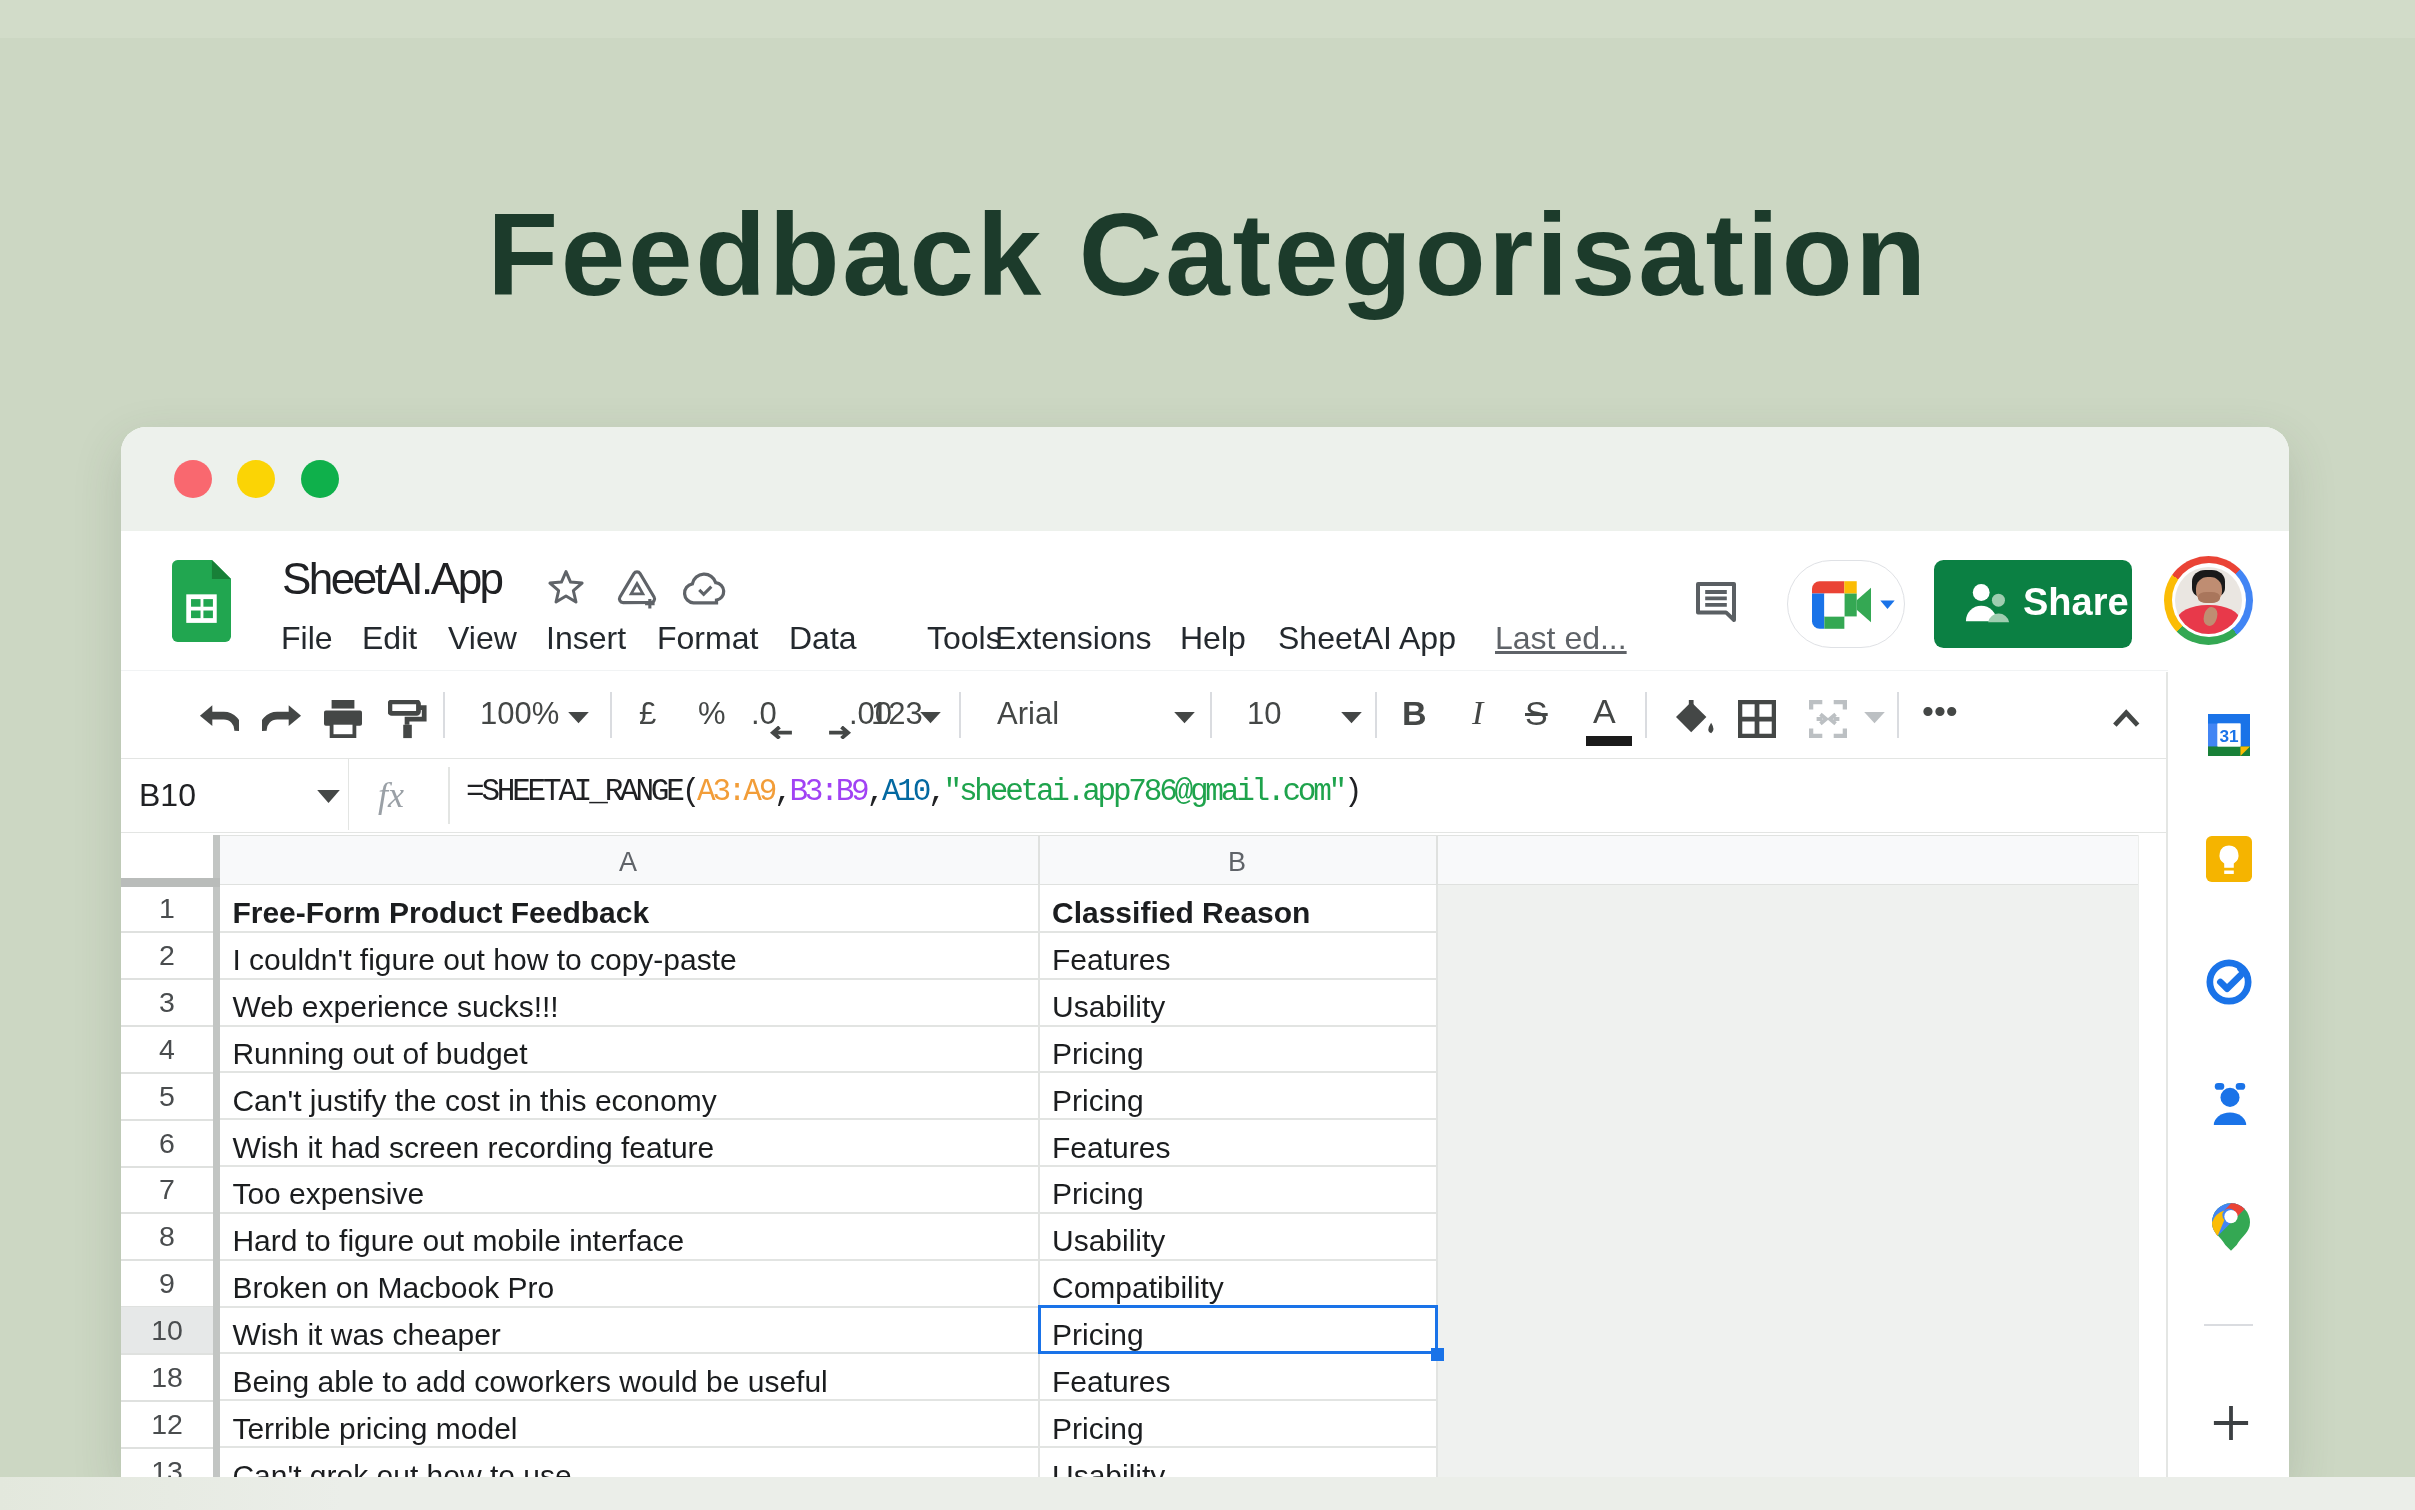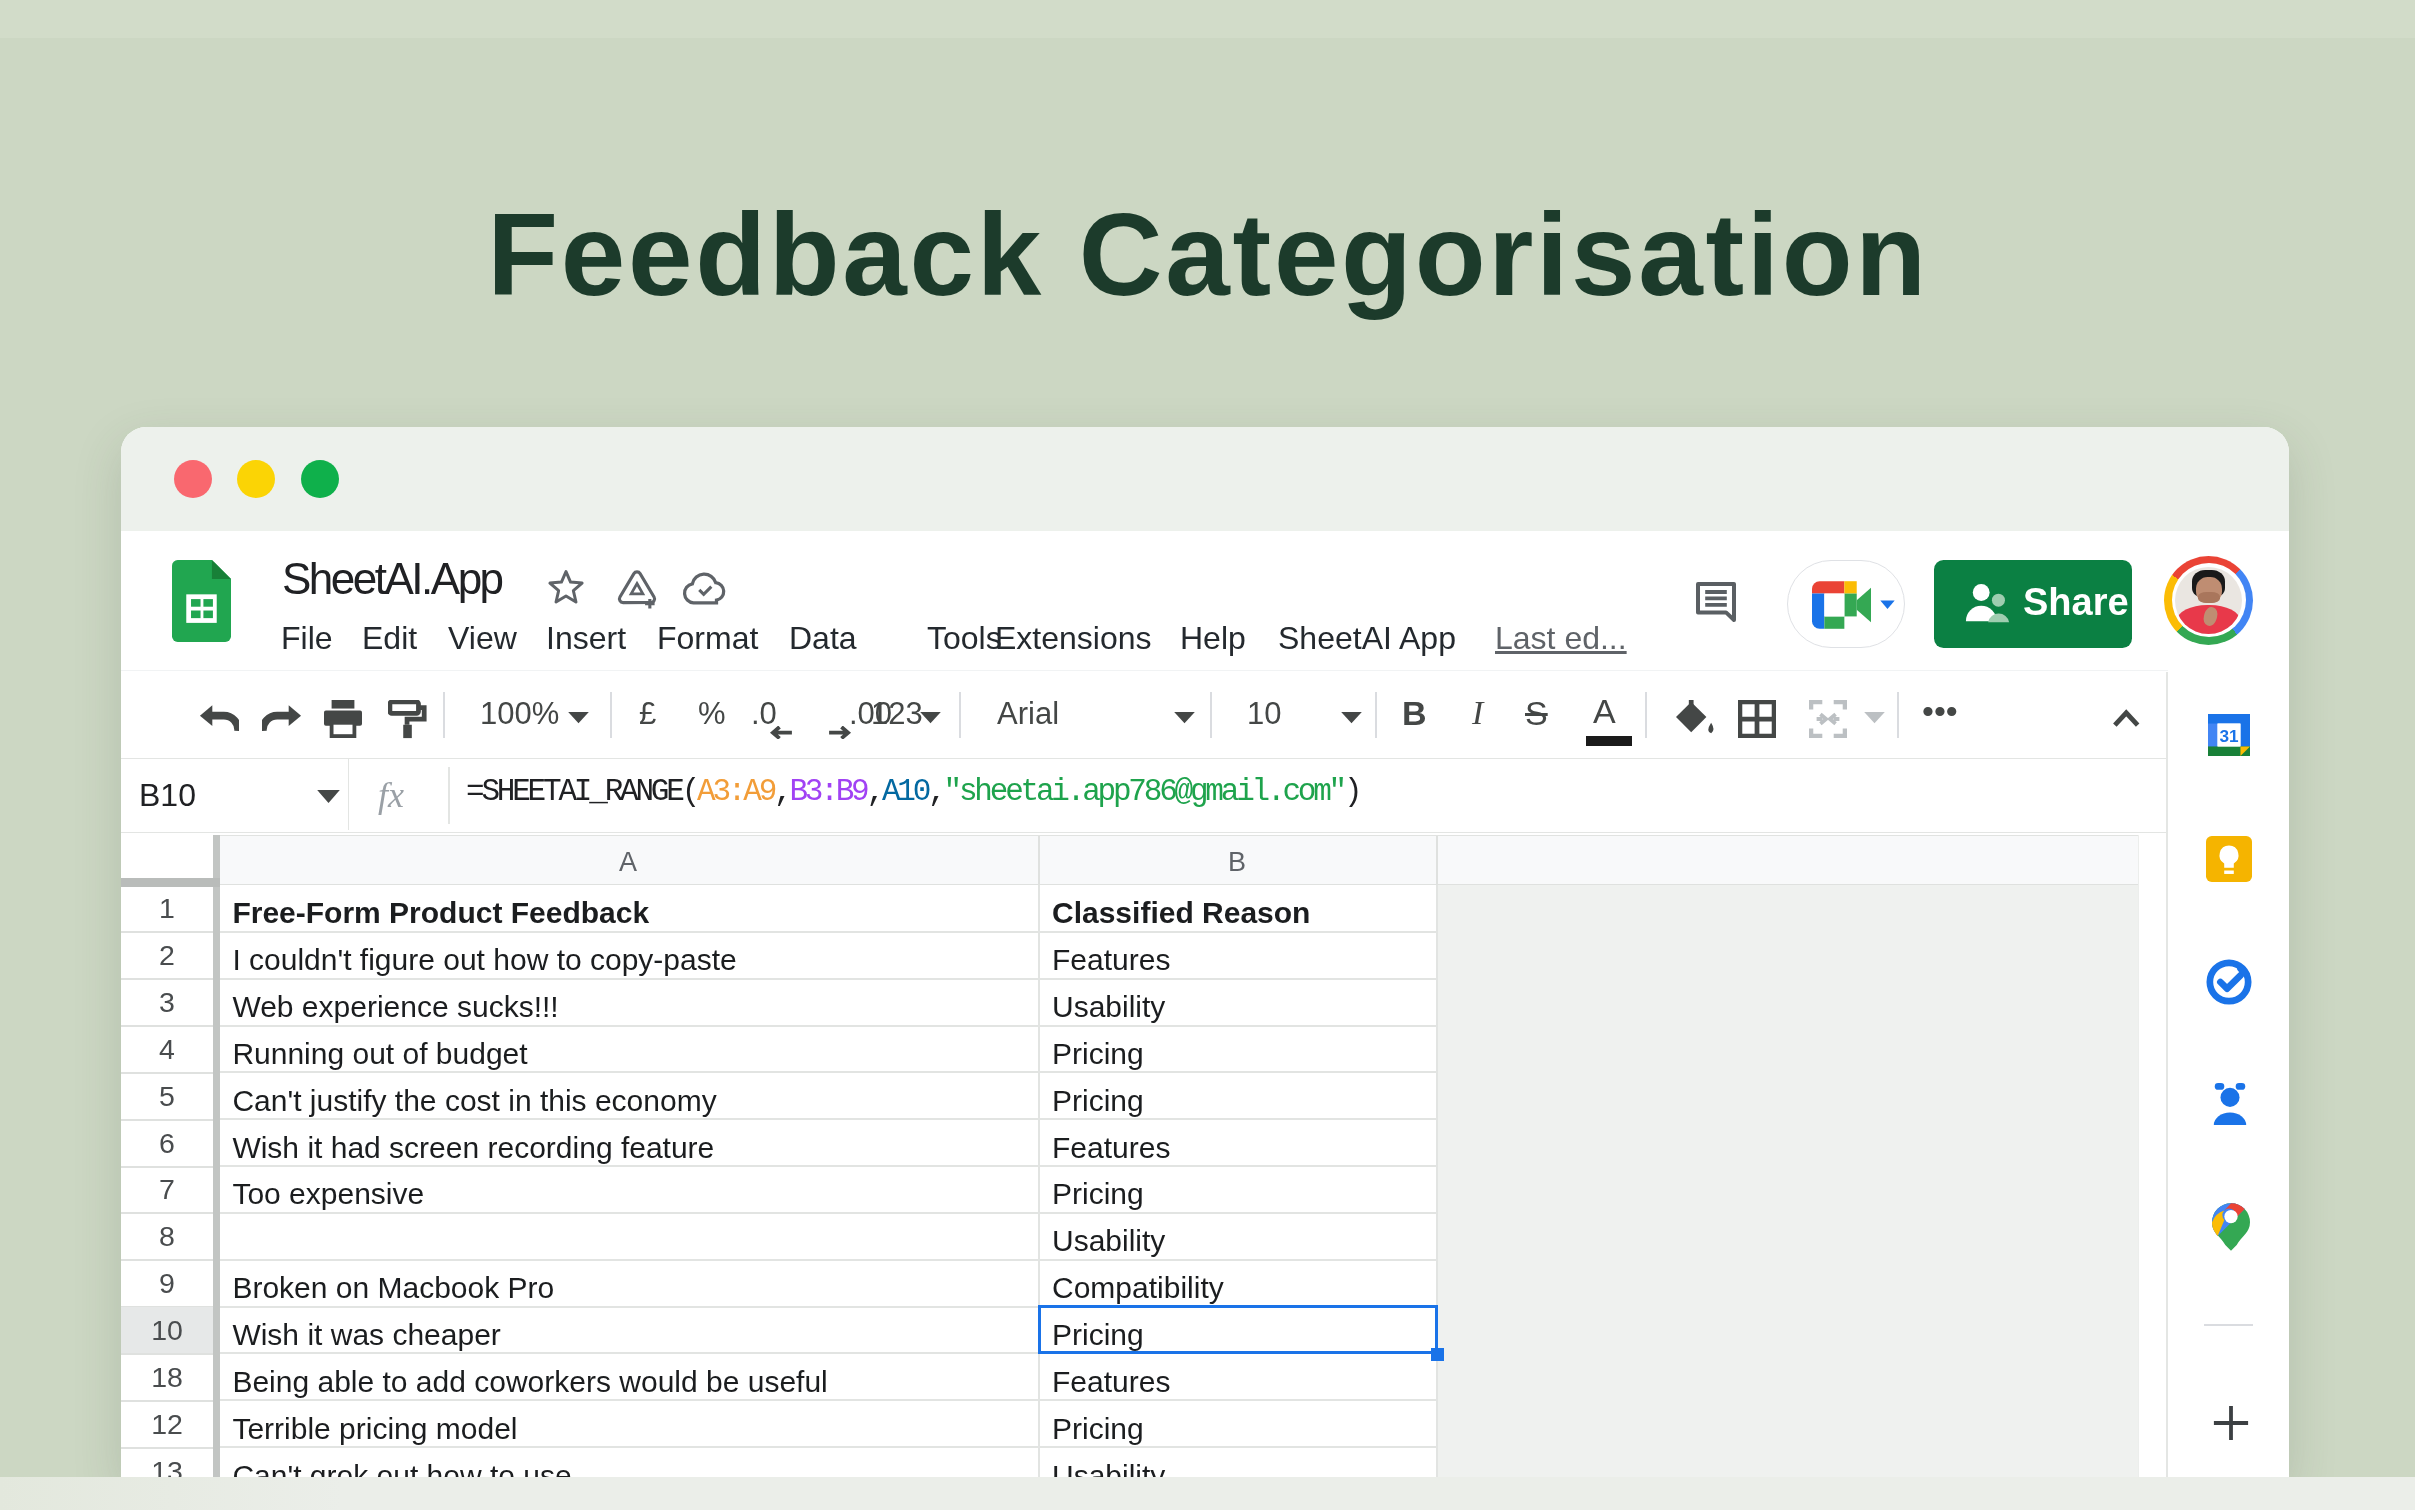--- a/index.html
+++ b/index.html
@@ -302,20 +302,21 @@
       <div class="gl" style="left:0; top:186px; width:1218px; height:1.9px;"></div>
       <div class="ctext" style="left:12.4px; top:199px;">Can't justify the cost in this economy</div>
       <div class="ctext" style="left:832px; top:199px;">Pricing</div>
       <div class="gl" style="left:0; top:233px; width:1218px; height:1.9px;"></div>
       <div class="ctext" style="left:12.4px; top:246px;">Wish it had screen recording feature</div>
       <div class="ctext" style="left:832px; top:246px;">Features</div>
       <div class="gl" style="left:0; top:280px; width:1218px; height:1.9px;"></div>
       <div class="ctext" style="left:12.4px; top:292px;">Too expensive</div>
       <div class="ctext" style="left:832px; top:292px;">Pricing</div>
       <div class="gl" style="left:0; top:327px; width:1218px; height:1.9px;"></div>
+      <div class="ctext" style="left:12.4px; top:339px;">Hard to figure out mobile interface</div>
       <div class="ctext" style="left:832px; top:339px;">Usability</div>
       <div class="gl" style="left:0; top:374px; width:1218px; height:1.9px;"></div>
       <div class="ctext" style="left:12.4px; top:386px;">Broken on Macbook Pro</div>
       <div class="ctext" style="left:832px; top:386px;">Compatibility</div>
       <div class="gl" style="left:0; top:421px; width:1218px; height:1.9px;"></div>
       <div class="ctext" style="left:12.4px; top:433px;">Wish it was cheaper</div>
       <div class="ctext" style="left:832px; top:433px;">Pricing</div>
       <div class="gl" style="left:0; top:467px; width:1218px; height:1.9px;"></div>
       <div class="ctext" style="left:12.4px; top:480px;">Being able to add coworkers would be useful</div>
       <div class="ctext" style="left:832px; top:480px;">Features</div>

